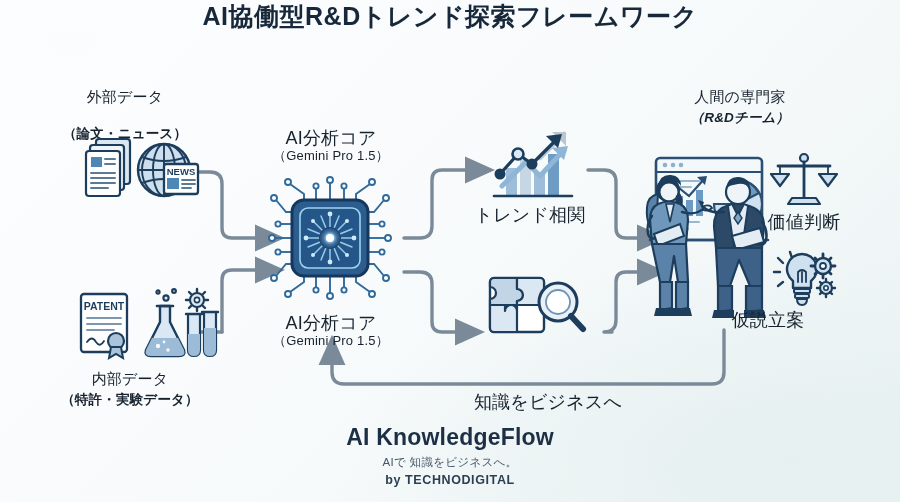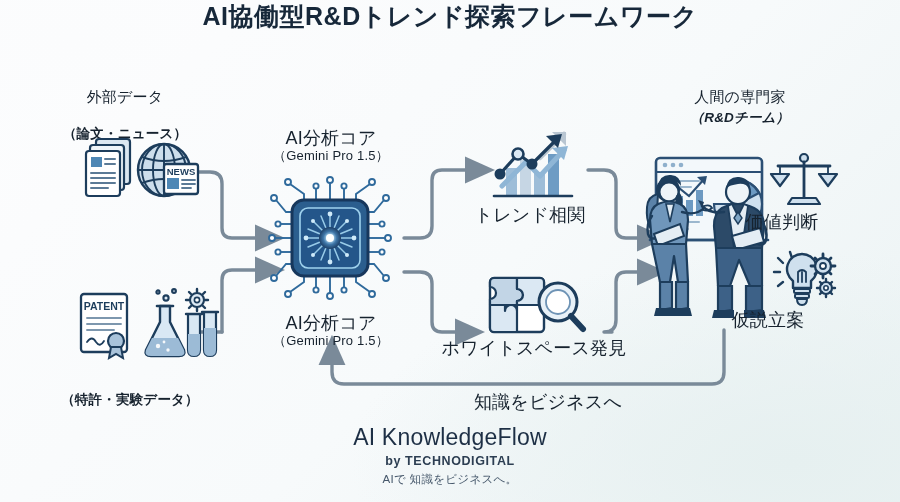--- a/index.html
+++ b/index.html
@@ -24,21 +24,21 @@
   }
   #title{
     left:0;right:0;top:26px;text-align:center;
     font-size:25px;font-weight:bold;color:#17283a;letter-spacing:.5px;
   }
   .cap-main{font-size:15px;}
   .cap-sub{font-size:13.5px;font-weight:bold;}
   .node-cap{font-size:18px;}
   .small-cap{font-size:13px;}
   #footer{position:absolute;left:0;right:0;top:424px;text-align:center;}
-  #brand{font-size:23px;font-weight:normal;color:#1d2f45;letter-spacing:.2px;}
+  #brand{font-size:23px;font-weight:bold;color:#1d2f45;letter-spacing:.2px;}
   #byline{font-size:12.5px;font-weight:bold;color:#2c3e52;margin-top:3px;letter-spacing:.6px;}
   #tag{font-size:11.5px;color:#46586b;margin-top:4px;letter-spacing:.3px;}
   svg{display:block;overflow:visible;}
 </style>
 </head>
 <body>
 
 <div id="stage">
 
   <div id="title">AI協働型R&amp;Dトレンド探索フレームワーク</div>
@@ -143,20 +143,21 @@
     <g>
       <path d="M50,28 L50,64 q0,6 6,6 q6,0 6,-6 L62,28 Z" fill="#d9e8f4" stroke="#1d3d5c" stroke-width="2.2"></path>
       <path d="M50,48 L62,48 L62,64 q0,6 -6,6 q-6,0 -6,-6 Z" fill="#9cbbd6"></path>
       <line x1="48" y1="28" x2="64" y2="28" stroke="#1d3d5c" stroke-width="2.4" stroke-linecap="round"></line>
       <path d="M66,26 L66,64 q0,6 6,6 q6,0 6,-6 L78,26 Z" fill="#d9e8f4" stroke="#1d3d5c" stroke-width="2.2"></path>
       <path d="M66,42 L78,42 L78,64 q0,6 -6,6 q-6,0 -6,-6 Z" fill="#9cbbd6"></path>
       <line x1="64" y1="26" x2="80" y2="26" stroke="#1d3d5c" stroke-width="2.4" stroke-linecap="round"></line>
     </g>
   </svg>
 
+  <div class="lbl cap-main" style="left:40px;top:370px;width:180px;">内部データ</div>
   <div class="lbl cap-sub" style="left:30px;top:392px;width:200px;">（特許・実験データ）</div>
 
   <div class="lbl node-cap" style="left:256px;top:128px;width:150px;">AI分析コア</div>
   <div class="lbl small-cap" style="left:251px;top:148px;width:160px;">（Gemini Pro 1.5）</div>
 
   <svg class="abs" style="left:264px;top:172px;" width="132" height="132" viewBox="0 0 132 132">
     <defs>
       <radialGradient id="core" cx="50%" cy="50%" r="50%">
         <stop offset="0%" stop-color="#ffffff"></stop>
         <stop offset="22%" stop-color="#bfe6fa"></stop>
@@ -267,21 +268,20 @@
 
   <svg class="abs" style="left:478px;top:272px;" width="110" height="66" viewBox="0 0 110 66">
     <rect x="12" y="6" width="54" height="54" rx="4" fill="#ffffff" stroke="#1d3d5c" stroke-width="2.4"></rect>
     <path d="M12,10 a4,4 0 0 1 4,-4 L39,6 L39,17 a6,6 0 0 1 0,12 L39,33 L12,33 L12,27 a6,6 0 0 0 0,-12 Z" fill="#c2d5e6" stroke="#1d3d5c" stroke-width="2.2" stroke-linejoin="round"></path>
     <path d="M39,33 L39,39 a6,6 0 0 0 -12,0 L27,33 L12,33 L12,56 a4,4 0 0 0 4,4 L39,60 Z" fill="#dbe8f3" stroke="#1d3d5c" stroke-width="2.2" stroke-linejoin="round"></path>
     <path d="M39,6 L62,6 a4,4 0 0 1 4,4 L66,33 L39,33 L39,29 a6,6 0 0 0 0,-12 Z" fill="#dbe8f3" stroke="#1d3d5c" stroke-width="2.2" stroke-linejoin="round"></path>
     <circle cx="80" cy="30" r="19" fill="#e8f1f8" stroke="#1d3d5c" stroke-width="3"></circle>
     <circle cx="80" cy="30" r="12" fill="#ffffff" stroke="#6e93b5" stroke-width="1.8"></circle>
     <line x1="93" y1="44" x2="105" y2="57" stroke="#1d3d5c" stroke-width="6" stroke-linecap="round"></line>
   </svg>
-  <div class="lbl node-cap" style="left:434px;top:338px;width:200px;">ホワイトスペース発見</div>
 
   <div class="lbl cap-main" style="left:650px;top:88px;width:180px;">人間の専門家</div>
   <div class="lbl cap-sub" style="left:650px;top:110px;width:180px;font-style:italic;">（R&amp;Dチーム）</div>
 
   <svg class="abs" style="left:636px;top:152px;" width="138" height="170" viewBox="0 0 138 170">
     <rect x="20" y="6" width="106" height="82" rx="4" fill="#f3f8fb" stroke="#2b4f74" stroke-width="2.6"></rect>
     <line x1="20" y1="20" x2="126" y2="20" stroke="#2b4f74" stroke-width="2.2"></line>
     <g fill="#8fb0cc">
         <circle cx="29" cy="13" r="2.3"></circle>
         <circle cx="37" cy="13" r="2.3"></circle>
@@ -347,21 +347,21 @@
   <svg class="abs" style="left:772px;top:152px;" width="64" height="58" viewBox="0 0 64 58">
     <circle cx="32" cy="6" r="4" fill="#cfe0ee" stroke="#1d3d5c" stroke-width="2.2"></circle>
     <line x1="32" y1="10" x2="32" y2="46" stroke="#1d3d5c" stroke-width="2.8" stroke-linecap="round"></line>
     <line x1="6" y1="14" x2="58" y2="14" stroke="#1d3d5c" stroke-width="2.8" stroke-linecap="round"></line>
     <line x1="8" y1="14" x2="8" y2="22" stroke="#1d3d5c" stroke-width="1.8"></line>
     <line x1="56" y1="14" x2="56" y2="22" stroke="#1d3d5c" stroke-width="1.8"></line>
     <path d="M-1,22 L17,22 L8,34 Z" fill="#cfe0ee" stroke="#1d3d5c" stroke-width="2.2" stroke-linejoin="round"></path>
     <path d="M47,22 L65,22 L56,34 Z" fill="#cfe0ee" stroke="#1d3d5c" stroke-width="2.2" stroke-linejoin="round"></path>
     <path d="M20,46 L44,46 L48,52 L16,52 Z" fill="#cfe0ee" stroke="#1d3d5c" stroke-width="2.2" stroke-linejoin="round"></path>
   </svg>
-  <div class="lbl node-cap" style="left:732px;top:212px;width:100px;">価値判断</div>
+  <div class="lbl node-cap" style="left:754px;top:212px;width:100px;">価値判断</div>
 
   <svg class="abs" style="left:772px;top:248px;" width="66" height="62" viewBox="0 0 66 62">
     <g stroke="#1d3d5c" stroke-width="2.4" stroke-linecap="round">
       <line x1="6" y1="10" x2="11" y2="15"></line>
         <line x1="2" y1="24" x2="8" y2="24"></line>
       <line x1="6" y1="38" x2="11" y2="34"></line>
         <line x1="18" y1="4" x2="20" y2="10"></line>
     </g>
     <path d="M30,6 a15,15 0 0 1 9,27 L39,40 L21,40 L21,33 a15,15 0 0 1 9,-27 Z" fill="#cfe0ee" stroke="#1d3d5c" stroke-width="2.4" stroke-linejoin="round"></path>
     <g stroke="#1d3d5c" stroke-width="1.8" fill="none" stroke-linecap="round">
@@ -397,17 +397,17 @@
           <line x1="58" y1="36" x2="60" y2="34"></line>
       </g>
     </g>
   </svg>
   <div class="lbl node-cap" style="left:718px;top:310px;width:100px;">仮説立案</div>
 
   <div class="lbl node-cap" style="left:468px;top:392px;width:160px;">知識をビジネスへ</div>
 
   <div id="footer">
     <div id="brand">AI KnowledgeFlow</div>
+    <div id="tag">AIで 知識をビジネスへ。</div>
     <div id="byline">by TECHNODIGITAL</div>
-    <div id="tag">AIで 知識をビジネスへ。</div>
   </div>
 
 </div>
 
 </body></html>

